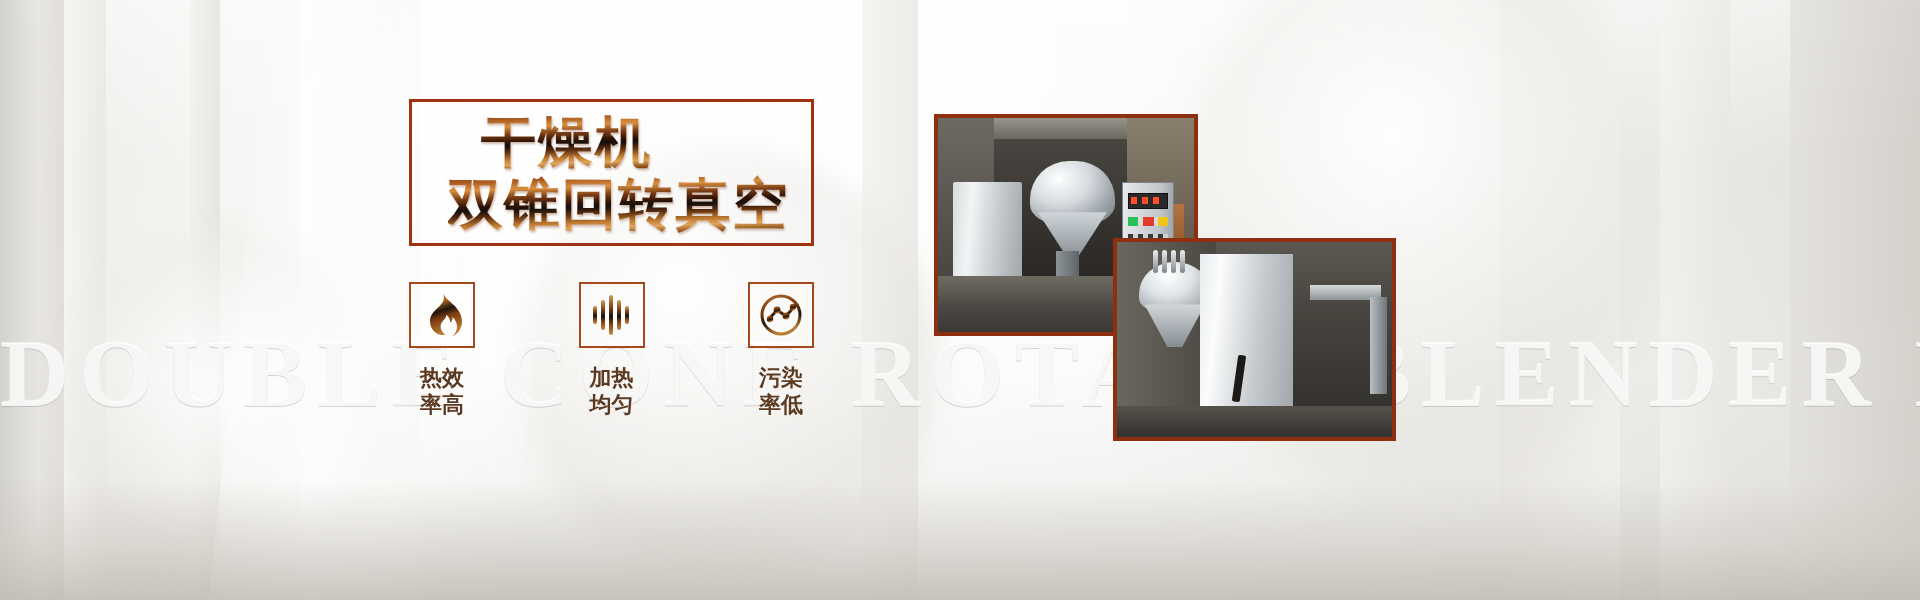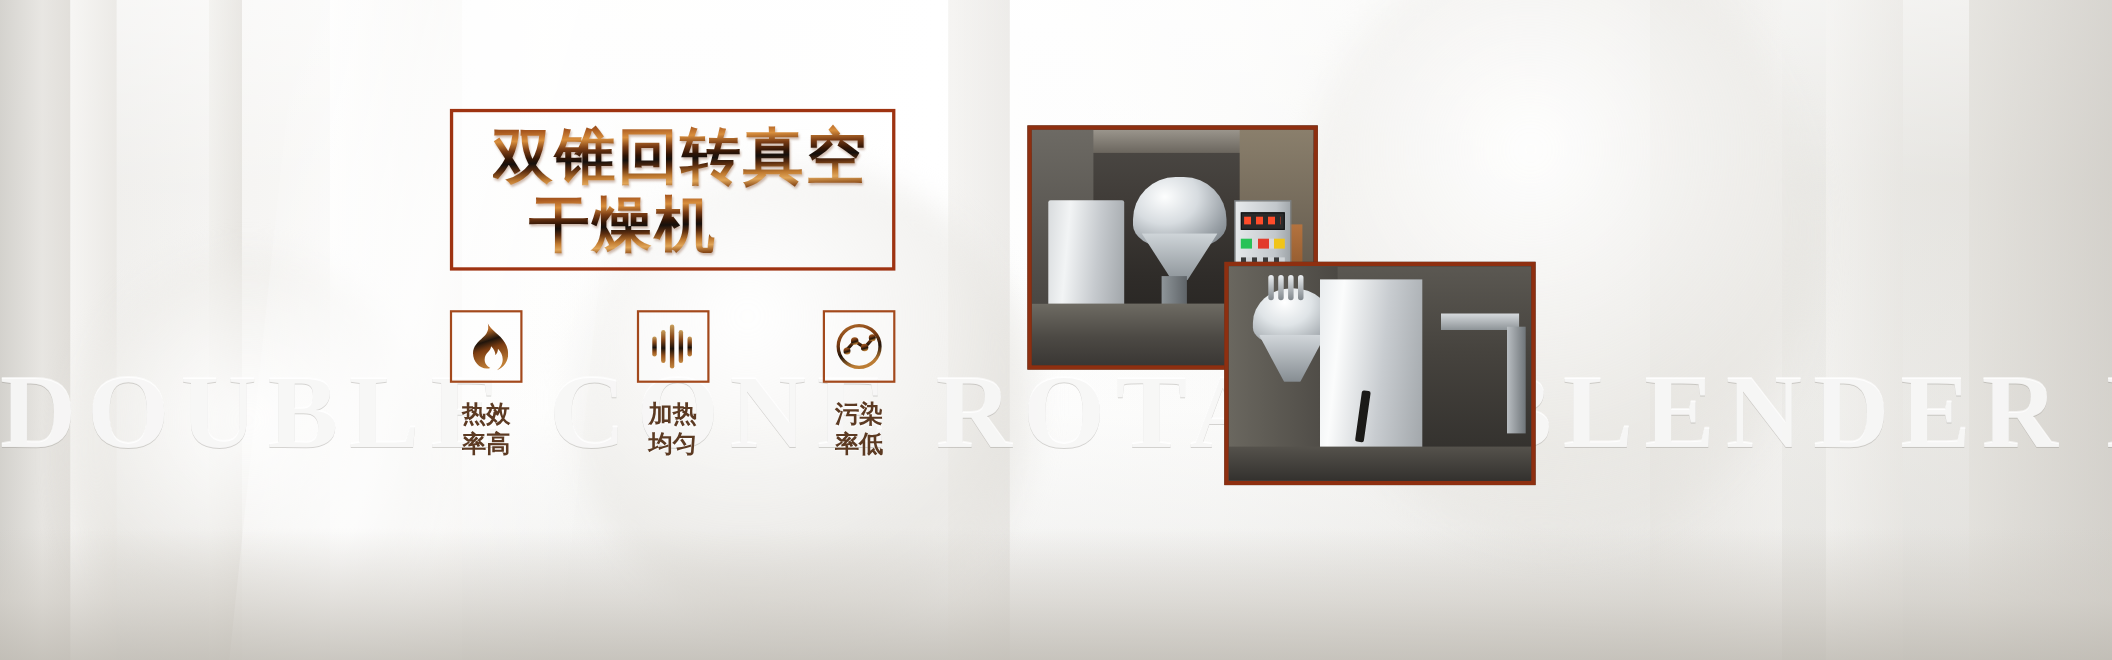--- a/index.html
+++ b/index.html
@@ -205,22 +205,22 @@
   <div class="bg-floor"></div>
 </div>
 
 <div class="watermark">DOUBLE CONE ROTARY BLENDER DRYER</div>
 
 <div class="content">
 
   <div class="title-box"></div>
 
   <div class="title-wrap">
+    <div class="title-line l2">干燥机</div>
     <div class="title-line l1">双锥回转真空</div>
-    <div class="title-line l2">干燥机</div>
   </div>
 
   <div class="features">
 
     <div class="feature">
       <div class="box">
         <span>
           <svg width="40" height="44" viewBox="0 0 40 44">
             <defs>
               <linearGradient id="gFlame" x1="0" y1="0" x2="0.25" y2="1">

